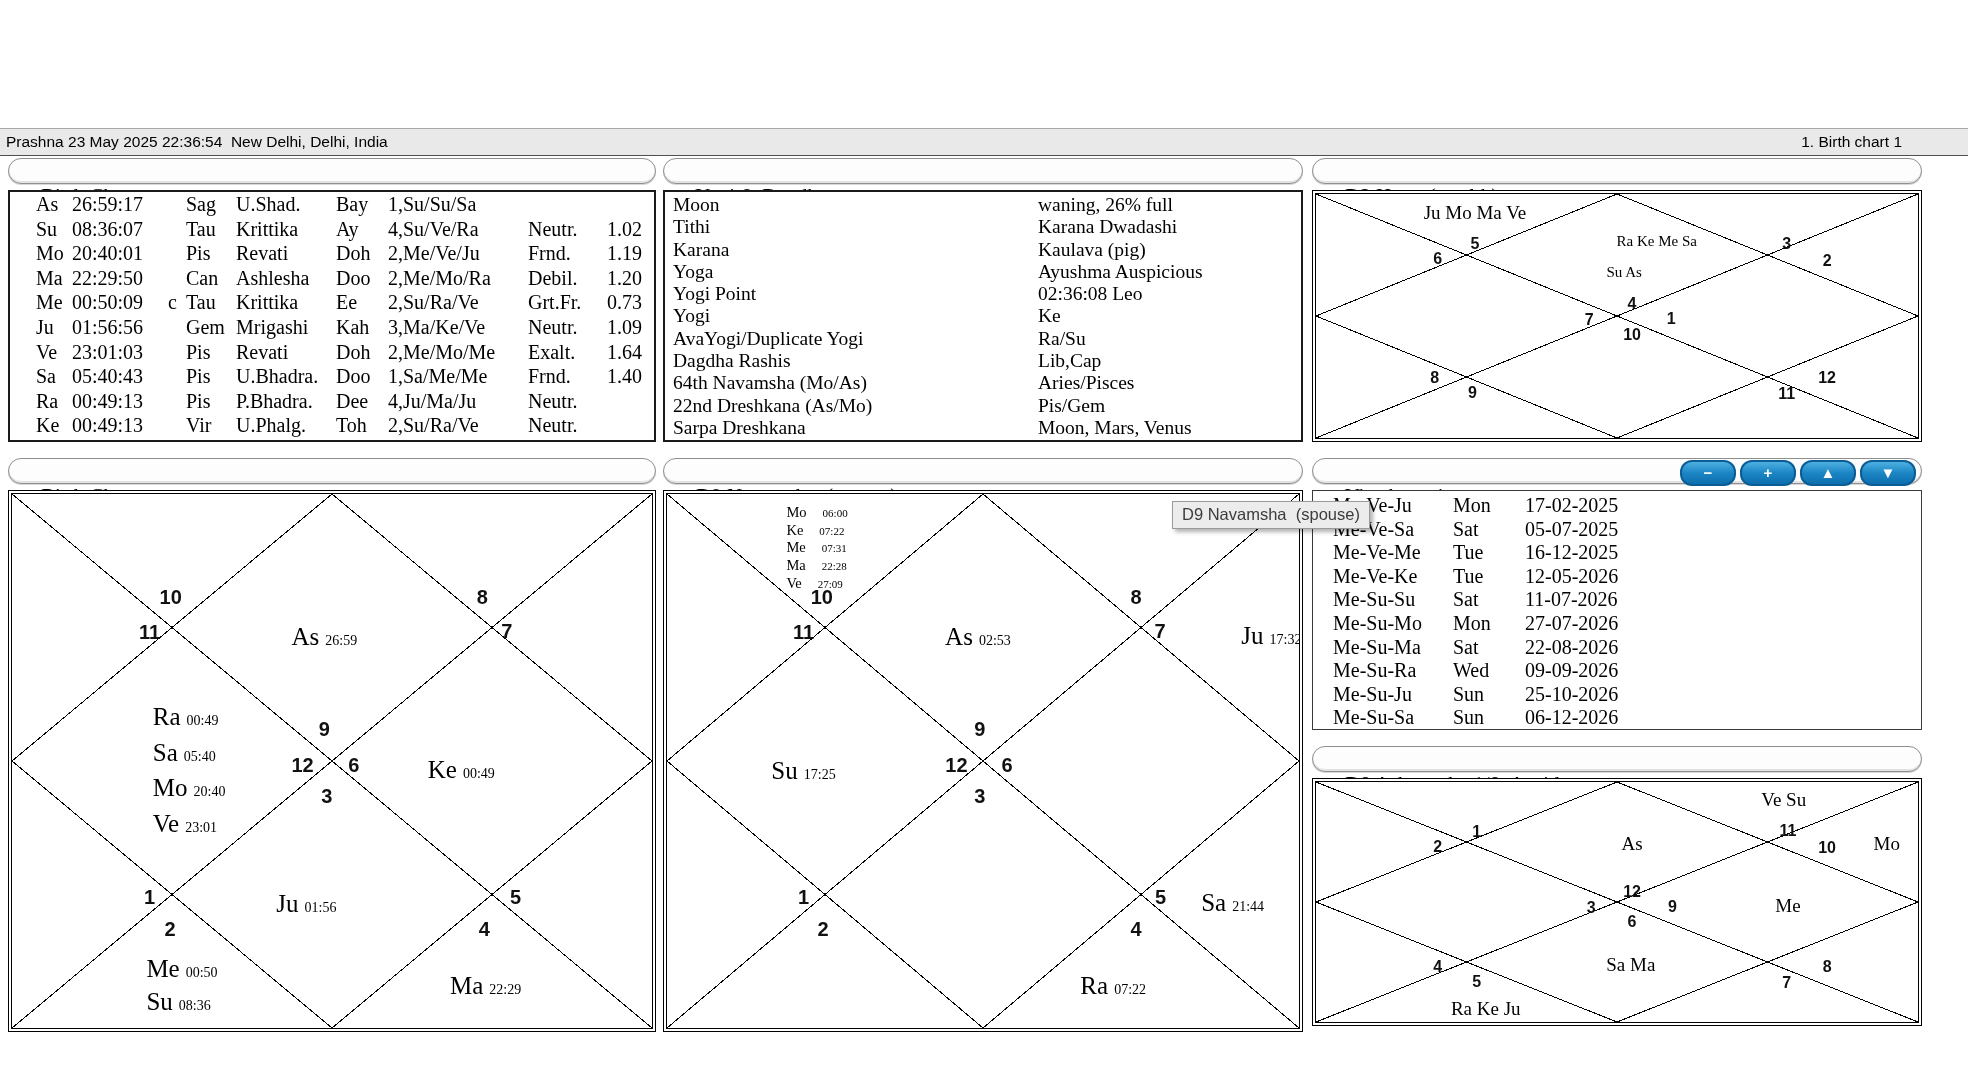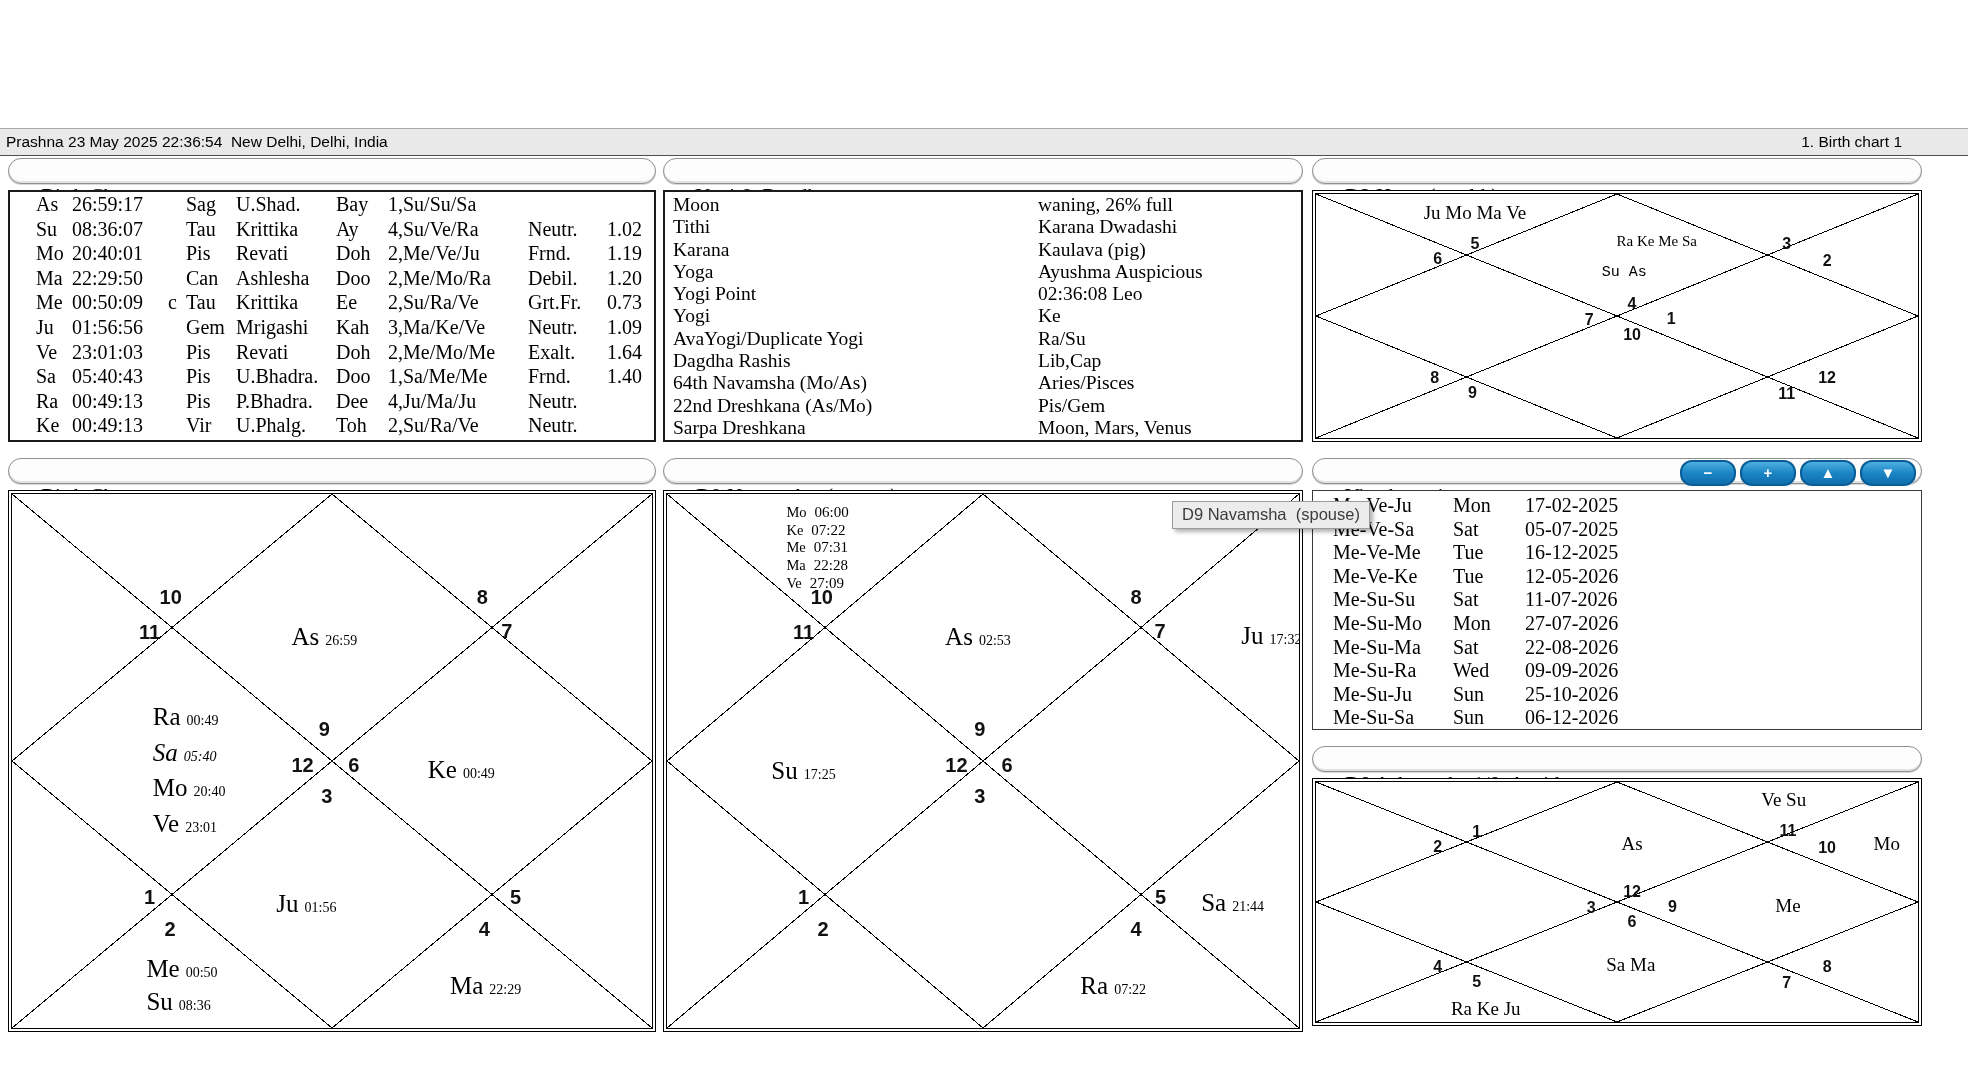--- a/index.html
+++ b/index.html
@@ -57,21 +57,21 @@
         font-weight:bold;color:#111;}
   .chart-big .hnum{font-size:20px;}
   .chart-small .hnum{font-size:16px;}
   .pl{position:absolute;transform:translate(-50%,-50%);white-space:pre;font-family:"Liberation Serif",serif;}
   .pl.al{transform:translateY(-50%);}
   .pl.l{font-size:25px;}
   .pl.m{font-size:19px;}
   .pl.s{font-size:14.5px;}
   .pl.s2{font-size:15px;}
   .pl.l .deg{font-size:14px;margin-left:6px;}
-  .pl.s .deg{font-size:15px;margin-left:8px;}
+  .pl.s .deg{font-size:11px;margin-left:16px;}
 
   
   .btns{position:absolute;right:5px;top:1px;display:flex;gap:4px;}
   .vbtn{display:inline-block;width:52px;height:22px;border-radius:12px;
         background:linear-gradient(180deg,#4db0e0 0%,#1b85c4 50%,#0f6fae 100%);
         border:2px solid #0a5d97;color:#fff;font-family:"Liberation Sans",sans-serif;
         font-weight:bold;font-size:15px;line-height:21px;text-align:center;}
 
   
   .tooltip{position:absolute;left:1172px;top:501px;z-index:50;background:#ececec;
@@ -144,21 +144,21 @@
           <span class="hnum" style="left: 52.5%; top: 45.1%;">4</span>
           <span class="hnum" style="left: 45.4%; top: 51.7%;">7</span>
           <span class="hnum" style="left: 59%; top: 51.3%;">1</span>
           <span class="hnum" style="left: 52.5%; top: 57.9%;">10</span>
           <span class="hnum" style="left: 19.7%; top: 75.6%;">8</span>
           <span class="hnum" style="left: 26%; top: 81.7%;">9</span>
           <span class="hnum" style="left: 84.9%; top: 75.6%;">12</span>
           <span class="hnum" style="left: 78.2%; top: 82.1%;">11</span>
           <span class="pl m" style="left: 26.4%; top: 7.9%;">Ju Mo Ma Ve</span>
           <span class="pl s2" style="left: 56.6%; top: 19.2%;">Ra Ke Me Sa</span>
-          <span class="pl s2" style="left: 51.2%; top: 31.9%; font-family: Liberation Mono, monospace;">Su As</span>
+          <span class="pl s2" style="left: 51.2%; top: 31.9%;">Su As</span>
         </div>
     </div>
   </div>
 
   <div class="ptitle" id="t-bc">
     <span>Birth Chart</span>
   </div>
   <div class="chartbox" id="c-bc">
     <div class="chartinner">
       <svg class="cl" viewBox="0 0 100 100" preserveAspectRatio="none">
@@ -174,21 +174,21 @@
           <span class="hnum" style="left: 48.8%; top: 44.1%;">9</span>
           <span class="hnum" style="left: 45.4%; top: 50.7%;">12</span>
           <span class="hnum" style="left: 53.4%; top: 50.7%;">6</span>
           <span class="hnum" style="left: 49.2%; top: 56.6%;">3</span>
           <span class="hnum" style="left: 21.5%; top: 75.4%;">1</span>
           <span class="hnum" style="left: 24.7%; top: 81.4%;">2</span>
           <span class="hnum" style="left: 78.7%; top: 75.4%;">5</span>
           <span class="hnum" style="left: 73.8%; top: 81.4%;">4</span>
           <span class="pl l" style="left: 48.8%; top: 26.7%;">As<span class="deg">26:59</span></span>
           <span class="pl l al" style="left: 22%; top: 41.7%;">Ra<span class="deg">00:49</span></span>
-          <span class="pl l al" style="left: 22%; top: 48.5%; font-style: italic;">Sa<span class="deg">05:40</span></span>
+          <span class="pl l al" style="left: 22%; top: 48.5%;">Sa<span class="deg">05:40</span></span>
           <span class="pl l al" style="left: 22%; top: 55.1%;">Mo<span class="deg">20:40</span></span>
           <span class="pl l al" style="left: 22%; top: 61.8%;">Ve<span class="deg">23:01</span></span>
           <span class="pl l" style="left: 70.2%; top: 51.7%;">Ke<span class="deg">00:49</span></span>
           <span class="pl l" style="left: 46%; top: 76.7%;">Ju<span class="deg">01:56</span></span>
           <span class="pl l al" style="left: 21%; top: 89%;">Me<span class="deg">00:50</span></span>
           <span class="pl l al" style="left: 21%; top: 95.2%;">Su<span class="deg">08:36</span></span>
           <span class="pl l" style="left: 74%; top: 92.1%;">Ma<span class="deg">22:29</span></span>
         </div>
     </div>
   </div>

